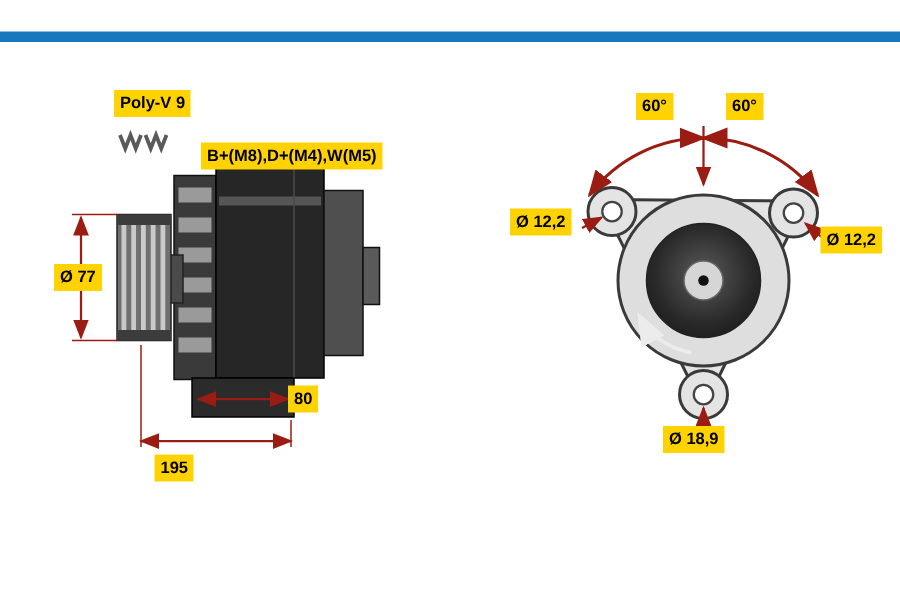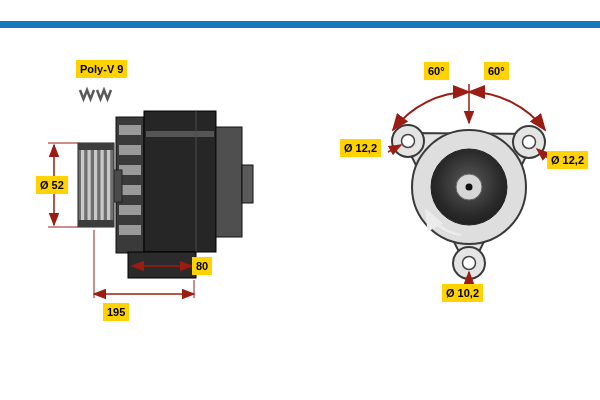--- a/index.html
+++ b/index.html
@@ -17,28 +17,29 @@
 </style>
 </head>
 <body>
 
 <div id="stage">
 
   <div class="bar" style="top:21px;background:#1878be"></div>
   <div class="bar" style="top:387px;background:#1878be"></div>
 
   <div class="lbl" style="left:76px;top:60px">Poly-V 9</div>
-  <div class="lbl" style="left:36px;top:176px">Ø 52</div>
+  <div class="lbl" style="left:134px;top:95px">B+(M8),D+(M4),W(M5)</div>
+  <div class="lbl" style="left:36px;top:176px">Ø 77</div>
   <div class="lbl" style="left:192px;top:257px">80</div>
   <div class="lbl" style="left:103px;top:303px">195</div>
   <div class="lbl" style="left:424px;top:62px">60°</div>
   <div class="lbl" style="left:484px;top:62px">60°</div>
   <div class="lbl" style="left:340px;top:139px">Ø 12,2</div>
   <div class="lbl" style="left:547px;top:151px">Ø 12,2</div>
-  <div class="lbl" style="left:442px;top:284px">Ø 10,2</div>
+  <div class="lbl" style="left:442px;top:284px">Ø 18,9</div>
 
   <svg width="600" height="400" viewBox="0 0 600 400">
     <defs>
       <marker id="ae" orient="auto" markerWidth="9" markerHeight="8" refX="8" refY="3.5">
         <path d="M0,0 L9,3.5 L0,7 Z" fill="#9b1c13"></path>
       </marker>
       <marker id="as" orient="auto" markerWidth="9" markerHeight="8" refX="1" refY="3.5">
         <path d="M9,0 L0,3.5 L9,7 Z" fill="#9b1c13"></path>
       </marker>
       <marker id="al" orient="auto" markerWidth="9" markerHeight="8" refX="8" refY="3.5">

